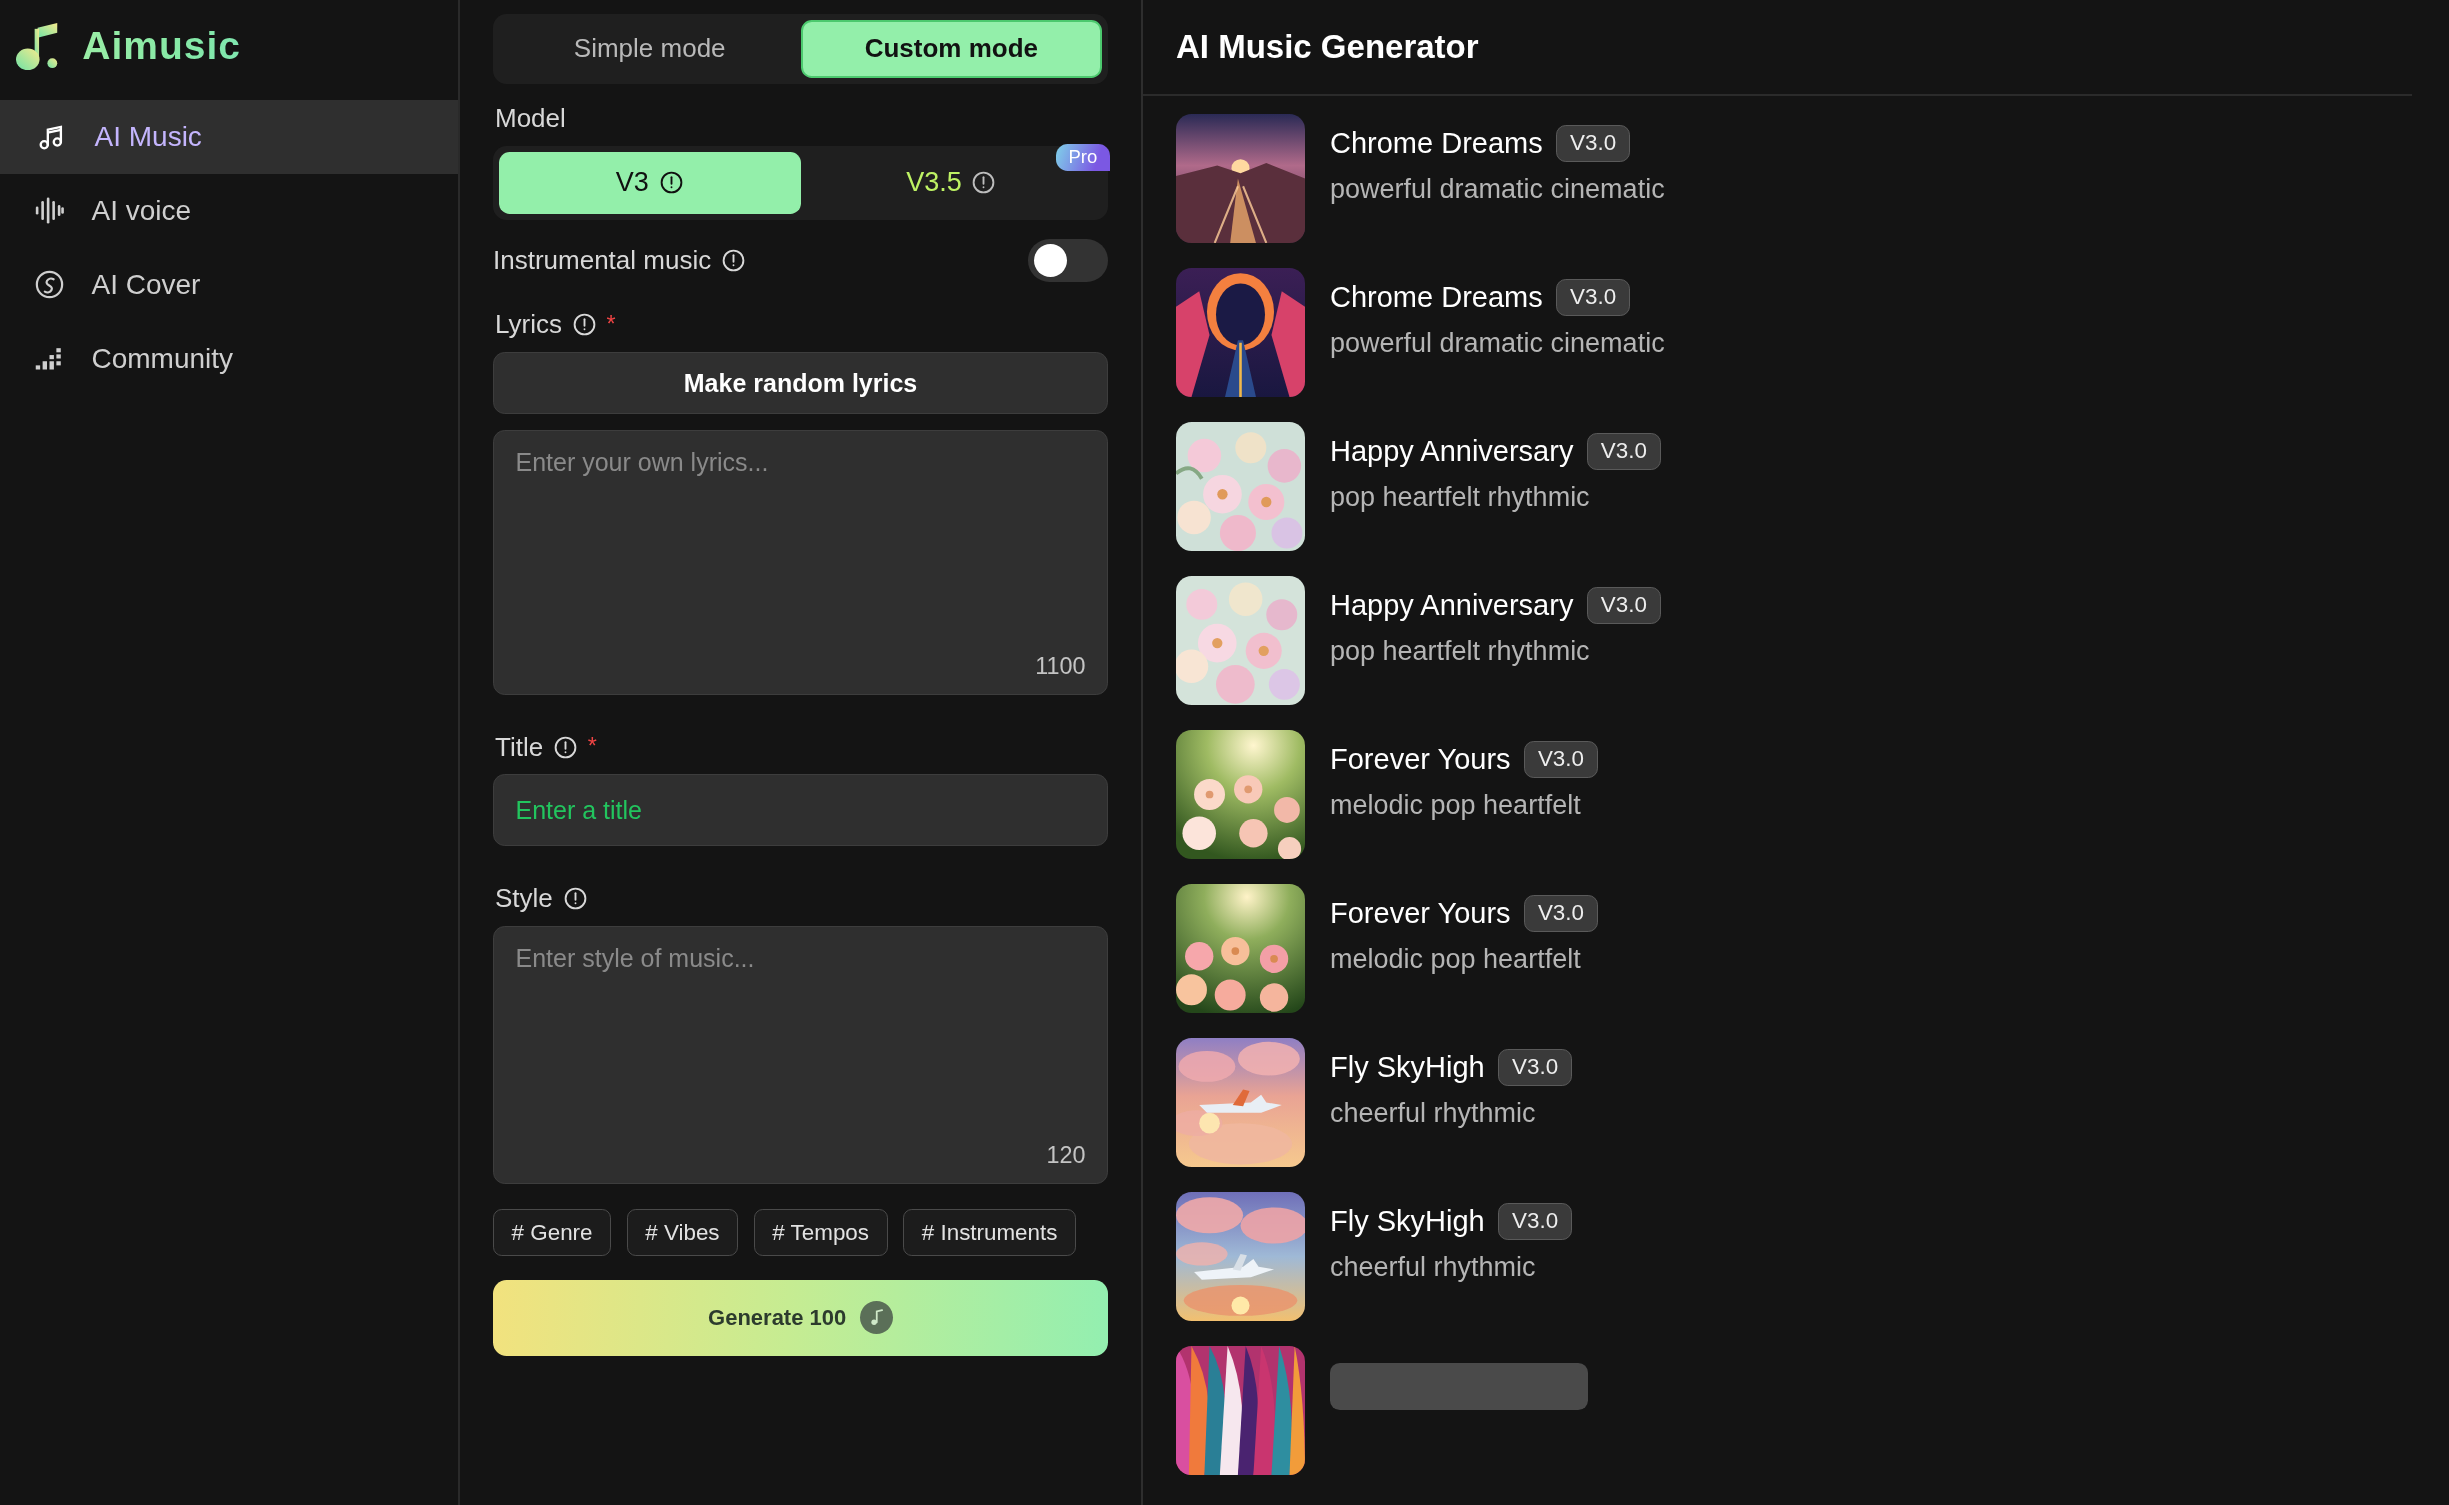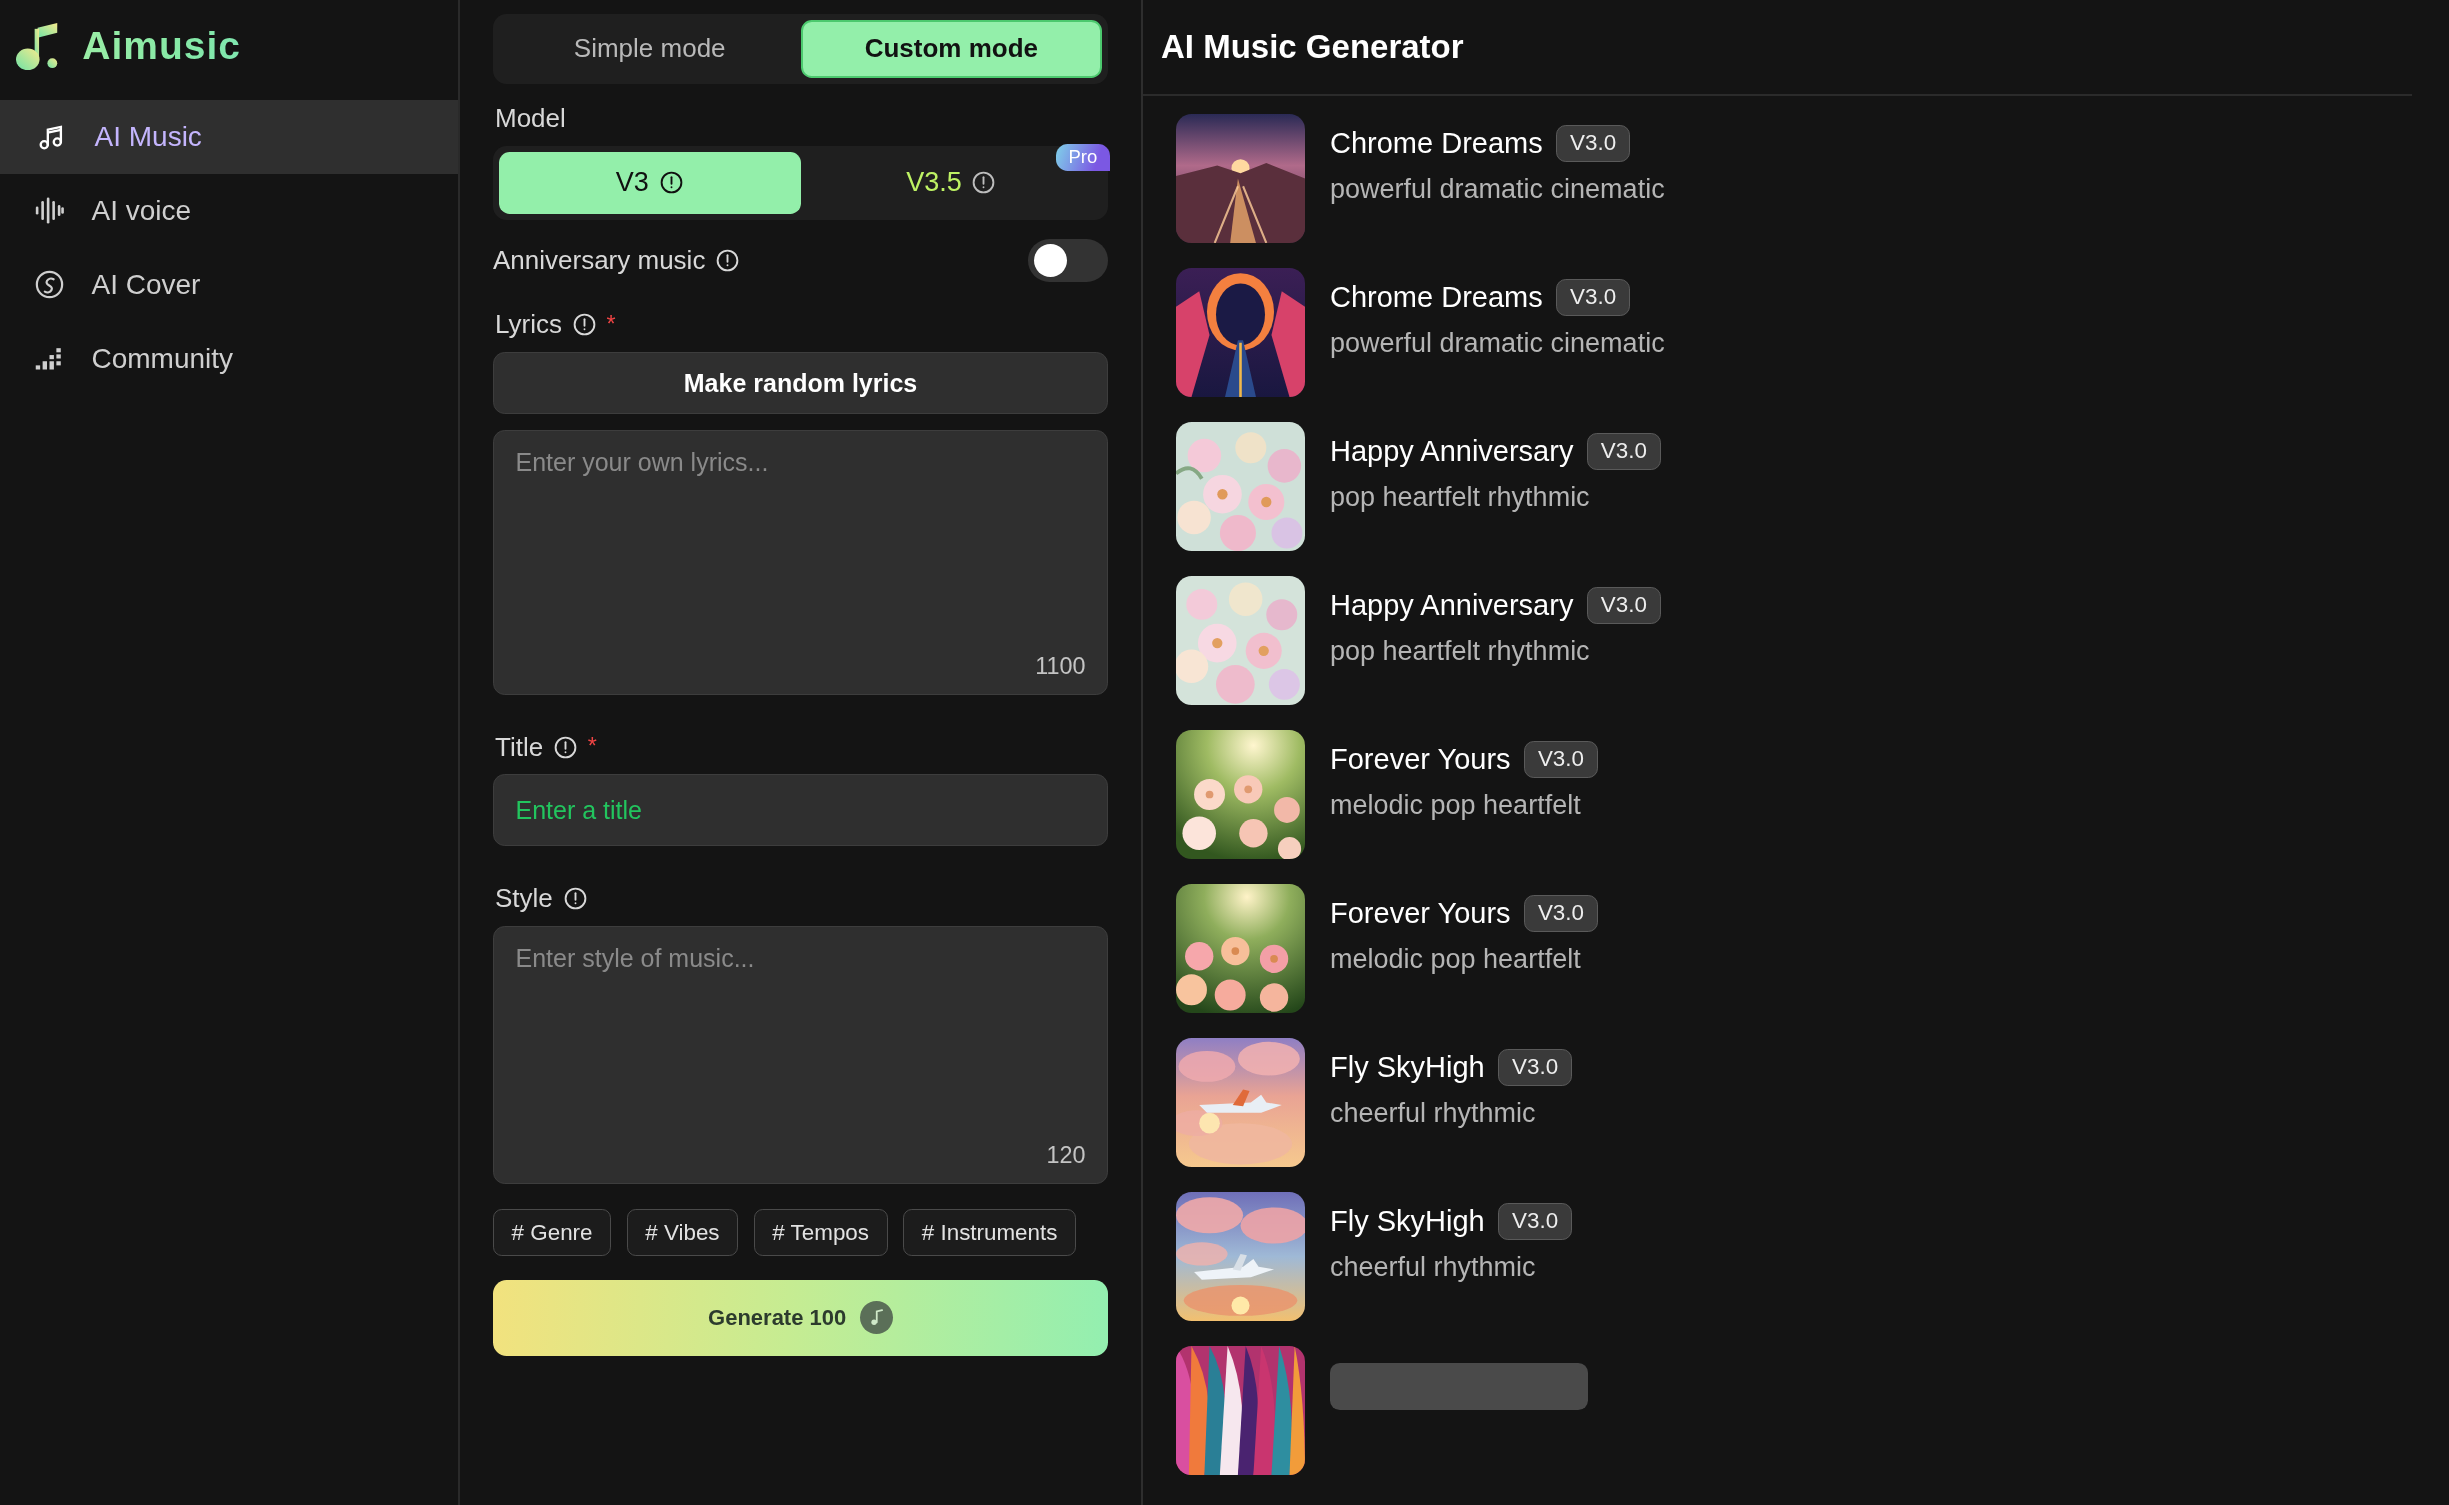--- a/index.html
+++ b/index.html
@@ -121,21 +121,21 @@
     color: #2c3b2d; font-size: 22px; font-weight: bold;
   }
   .note-chip {
     width: 33px; height: 33px; border-radius: 50%; background: #5b6f58;
     display: flex; align-items: center; justify-content: center;
   }
 
   
   .results { flex: 1; height: 100%; background: #141414; }
   .results-head {
-    height: 96px; display: flex; align-items: center; padding: 0 18px;
+    height: 96px; display: flex; align-items: center; padding: 0 33px;
     border-bottom: 2px solid #2b2b2b;
   }
   .results-title { font-size: 33px; font-weight: bold; color: #ffffff; }
   .results-list { padding: 17.6px 33px 0 33px; }
   .track { display: flex; gap: 25px; align-items: flex-start; margin-bottom: 25px; }
   .thumb {
     width: 129px; height: 129px; flex: 0 0 129px; border-radius: 15.6px; overflow: hidden;
     position: relative;
   }
   .thumb svg { display: block; width: 129px; height: 129px; }
@@ -257,21 +257,21 @@
               <line x1="12" y1="7" x2="12" y2="13.2" stroke-linecap="round"></line>
             <circle cx="12" cy="16.6" r="0.9" fill="#bdbdbd" stroke="none"></circle>
           </svg>
         </span>
       </div>
       <div class="pro-badge">Pro</div>
     </div>
 
     <div class="toggle-row">
       <div class="field-label" style="margin:0">
-        <span>Anniversary music</span>
+        <span>Instrumental music</span>
         <span class="info-ico">
           <svg viewBox="0 0 24 24" width="25" height="25" fill="none" stroke="#d8d8d8" stroke-width="1.8">
             <circle cx="12" cy="12" r="9.5"></circle>
               <line x1="12" y1="7" x2="12" y2="13.2" stroke-linecap="round"></line>
             <circle cx="12" cy="16.6" r="0.9" fill="#d8d8d8" stroke="none"></circle>
           </svg>
         </span>
       </div>
       <div class="toggle">
         <div class="knob"></div>

